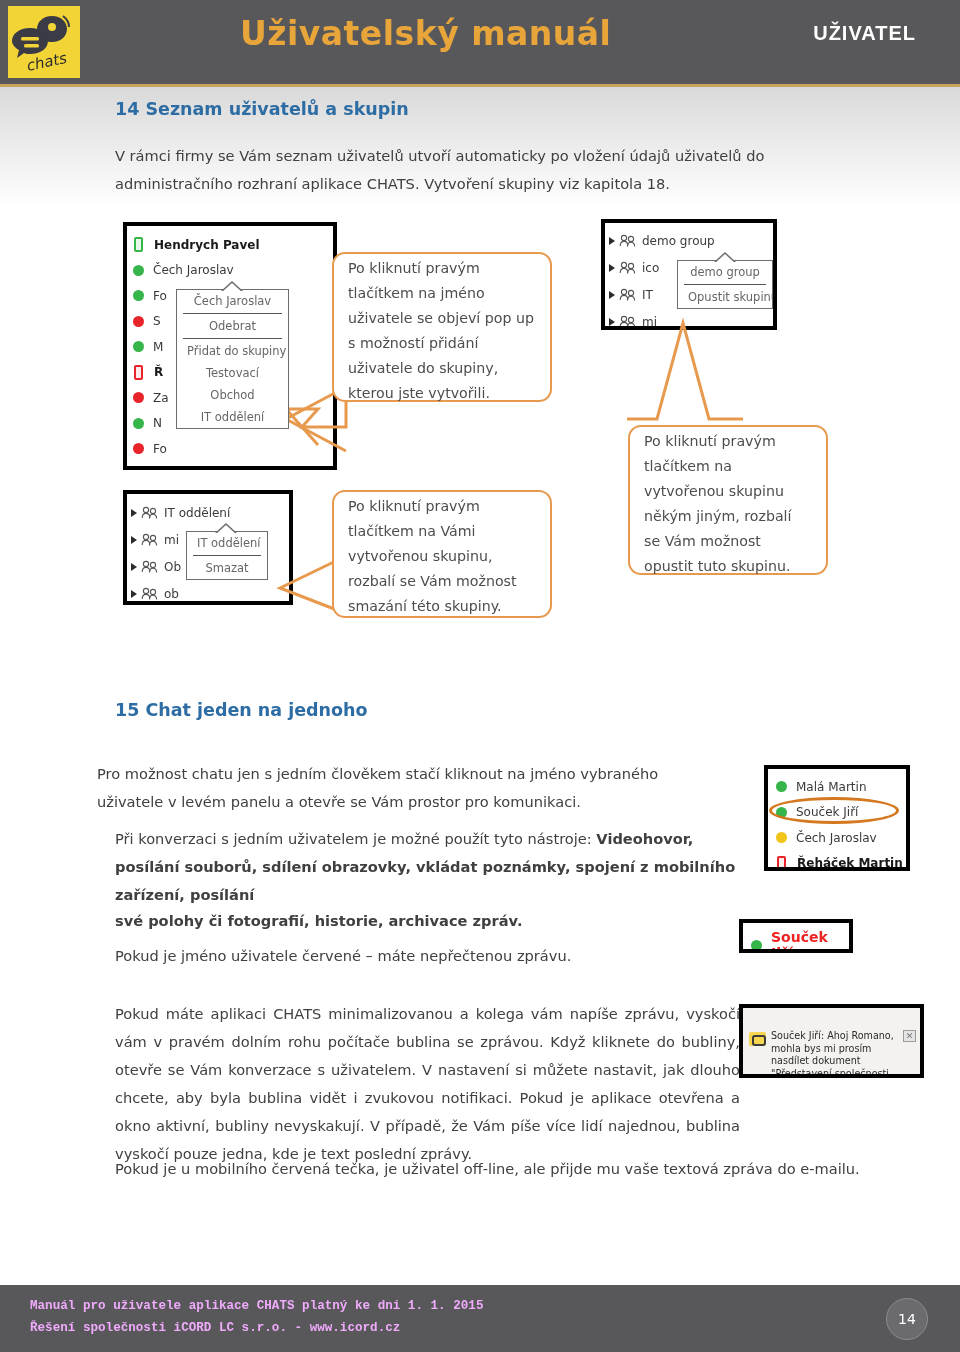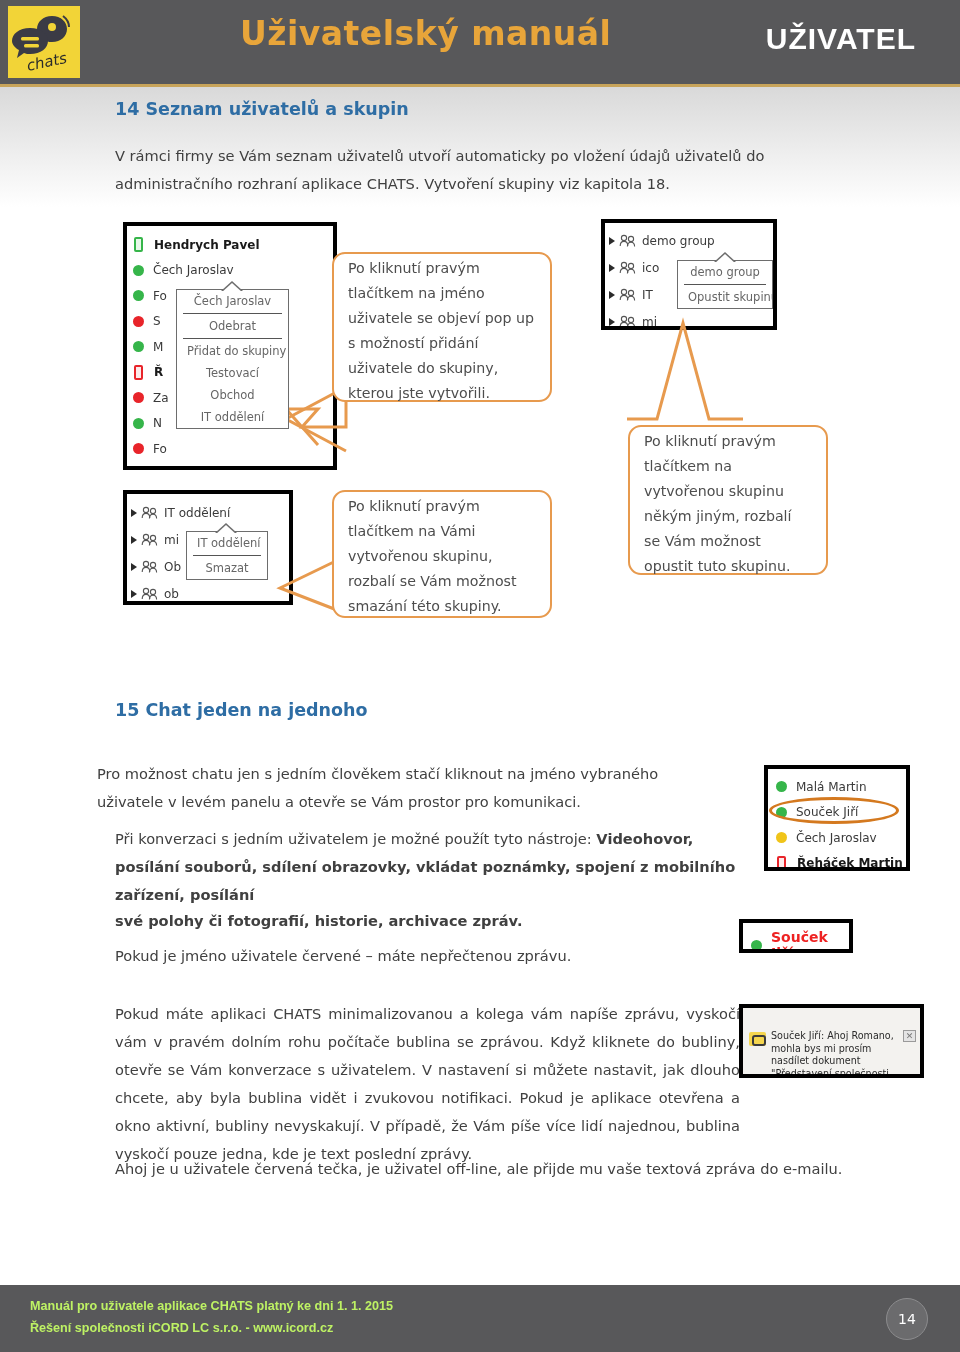--- a/index.html
+++ b/index.html
@@ -43,21 +43,21 @@
     font-size: 33px;
     font-weight: bold;
     color: #e8a53a;
     letter-spacing: 0.5px;
     font-family: "DejaVu Sans", sans-serif;
   }
   .header-right {
     position: absolute;
     right: 44px;
     top: 22px;
-    font-size: 30px;
+    font-size: 20px;
     font-weight: bold;
     color: #ffffff;
     letter-spacing: 1px;
   }
 
   
   .page {
     position: absolute;
     top: 87px; left: 0;
     width: 960px;
@@ -253,24 +253,24 @@
   
   .footer {
     position: absolute;
     left: 0; top: 1285px;
     width: 960px; height: 67px;
     background: #58585a;
   }
   .footer-line {
     position: absolute;
     left: 30px;
-    color: #bef264;
+    color: #f0abfc;
     font-size: 12.6px;
     font-weight: bold;
-    font-family: Liberation Sans, sans-serif;
+    font-family: Liberation Mono, monospace;
   }
   .pagenum {
     position: absolute;
     right: 32px; top: 13px;
     width: 42px; height: 42px;
     border-radius: 50%;
     background: #6b6b6d;
     border: 1px solid #8c8c8e;
     color: #ffffff;
     font-size: 14px;
@@ -485,21 +485,21 @@
   <div class="para" style="left:97px; top:673px; width:630px;">Pro možnost chatu jen s jedním člověkem stačí kliknout na jméno vybraného uživatele v levém panelu a otevře se Vám prostor pro komunikaci.</div>
 
   <div class="para" style="left:115px; top:738px; width:630px;"><span>Při konverzaci s jedním uživatelem je možné použít tyto nástroje: </span><b>Videohovor, posílání souborů, sdílení obrazovky, vkládat poznámky, spojení z mobilního zařízení, posílání</b></div>
 
   <div class="para" style="left:115px; top:820px; width:630px; font-weight:bold;">své polohy či fotografií, historie, archivace zpráv.</div>
 
   <div class="para" style="left:115px; top:855px; width:630px;">Pokud je jméno uživatele červené – máte nepřečtenou zprávu.</div>
 
   <div class="para just" style="left:115px; top:913px; width:625px;">Pokud máte aplikaci CHATS minimalizovanou a kolega vám napíše zprávu, vyskočí vám v pravém dolním rohu počítače bublina se zprávou. Když kliknete do bubliny, otevře se Vám konverzace s uživatelem. V nastavení si můžete nastavit, jak dlouho chcete, aby byla bublina vidět i zvukovou notifikaci. Pokud je aplikace otevřena a okno aktivní, bubliny nevyskakují. V případě, že Vám píše více lidí najednou, bublina vyskočí pouze jedna, kde je text poslední zprávy.</div>
 
-  <div class="para" style="left:115px; top:1068px; width:760px;">Ahoj je u uživatele červená tečka, je uživatel off-line, ale přijde mu vaše textová zpráva do e-mailu.</div>
+  <div class="para" style="left:115px; top:1068px; width:760px;">Pokud je u mobilního červená tečka, je uživatel off-line, ale přijde mu vaše textová zpráva do e-mailu.</div>
 
   <div class="shot" style="left:764px; top:678px; width:146px; height:106px;">
     <div style="padding:5px 0 0 8px;">
       <div class="urow">
         <div class="dot green"></div>
         <span class="uname">Malá Martin</span>
       </div>
       <div class="urow">
         <div class="dot green"></div>
         <span class="uname">Souček Jiří</span>

